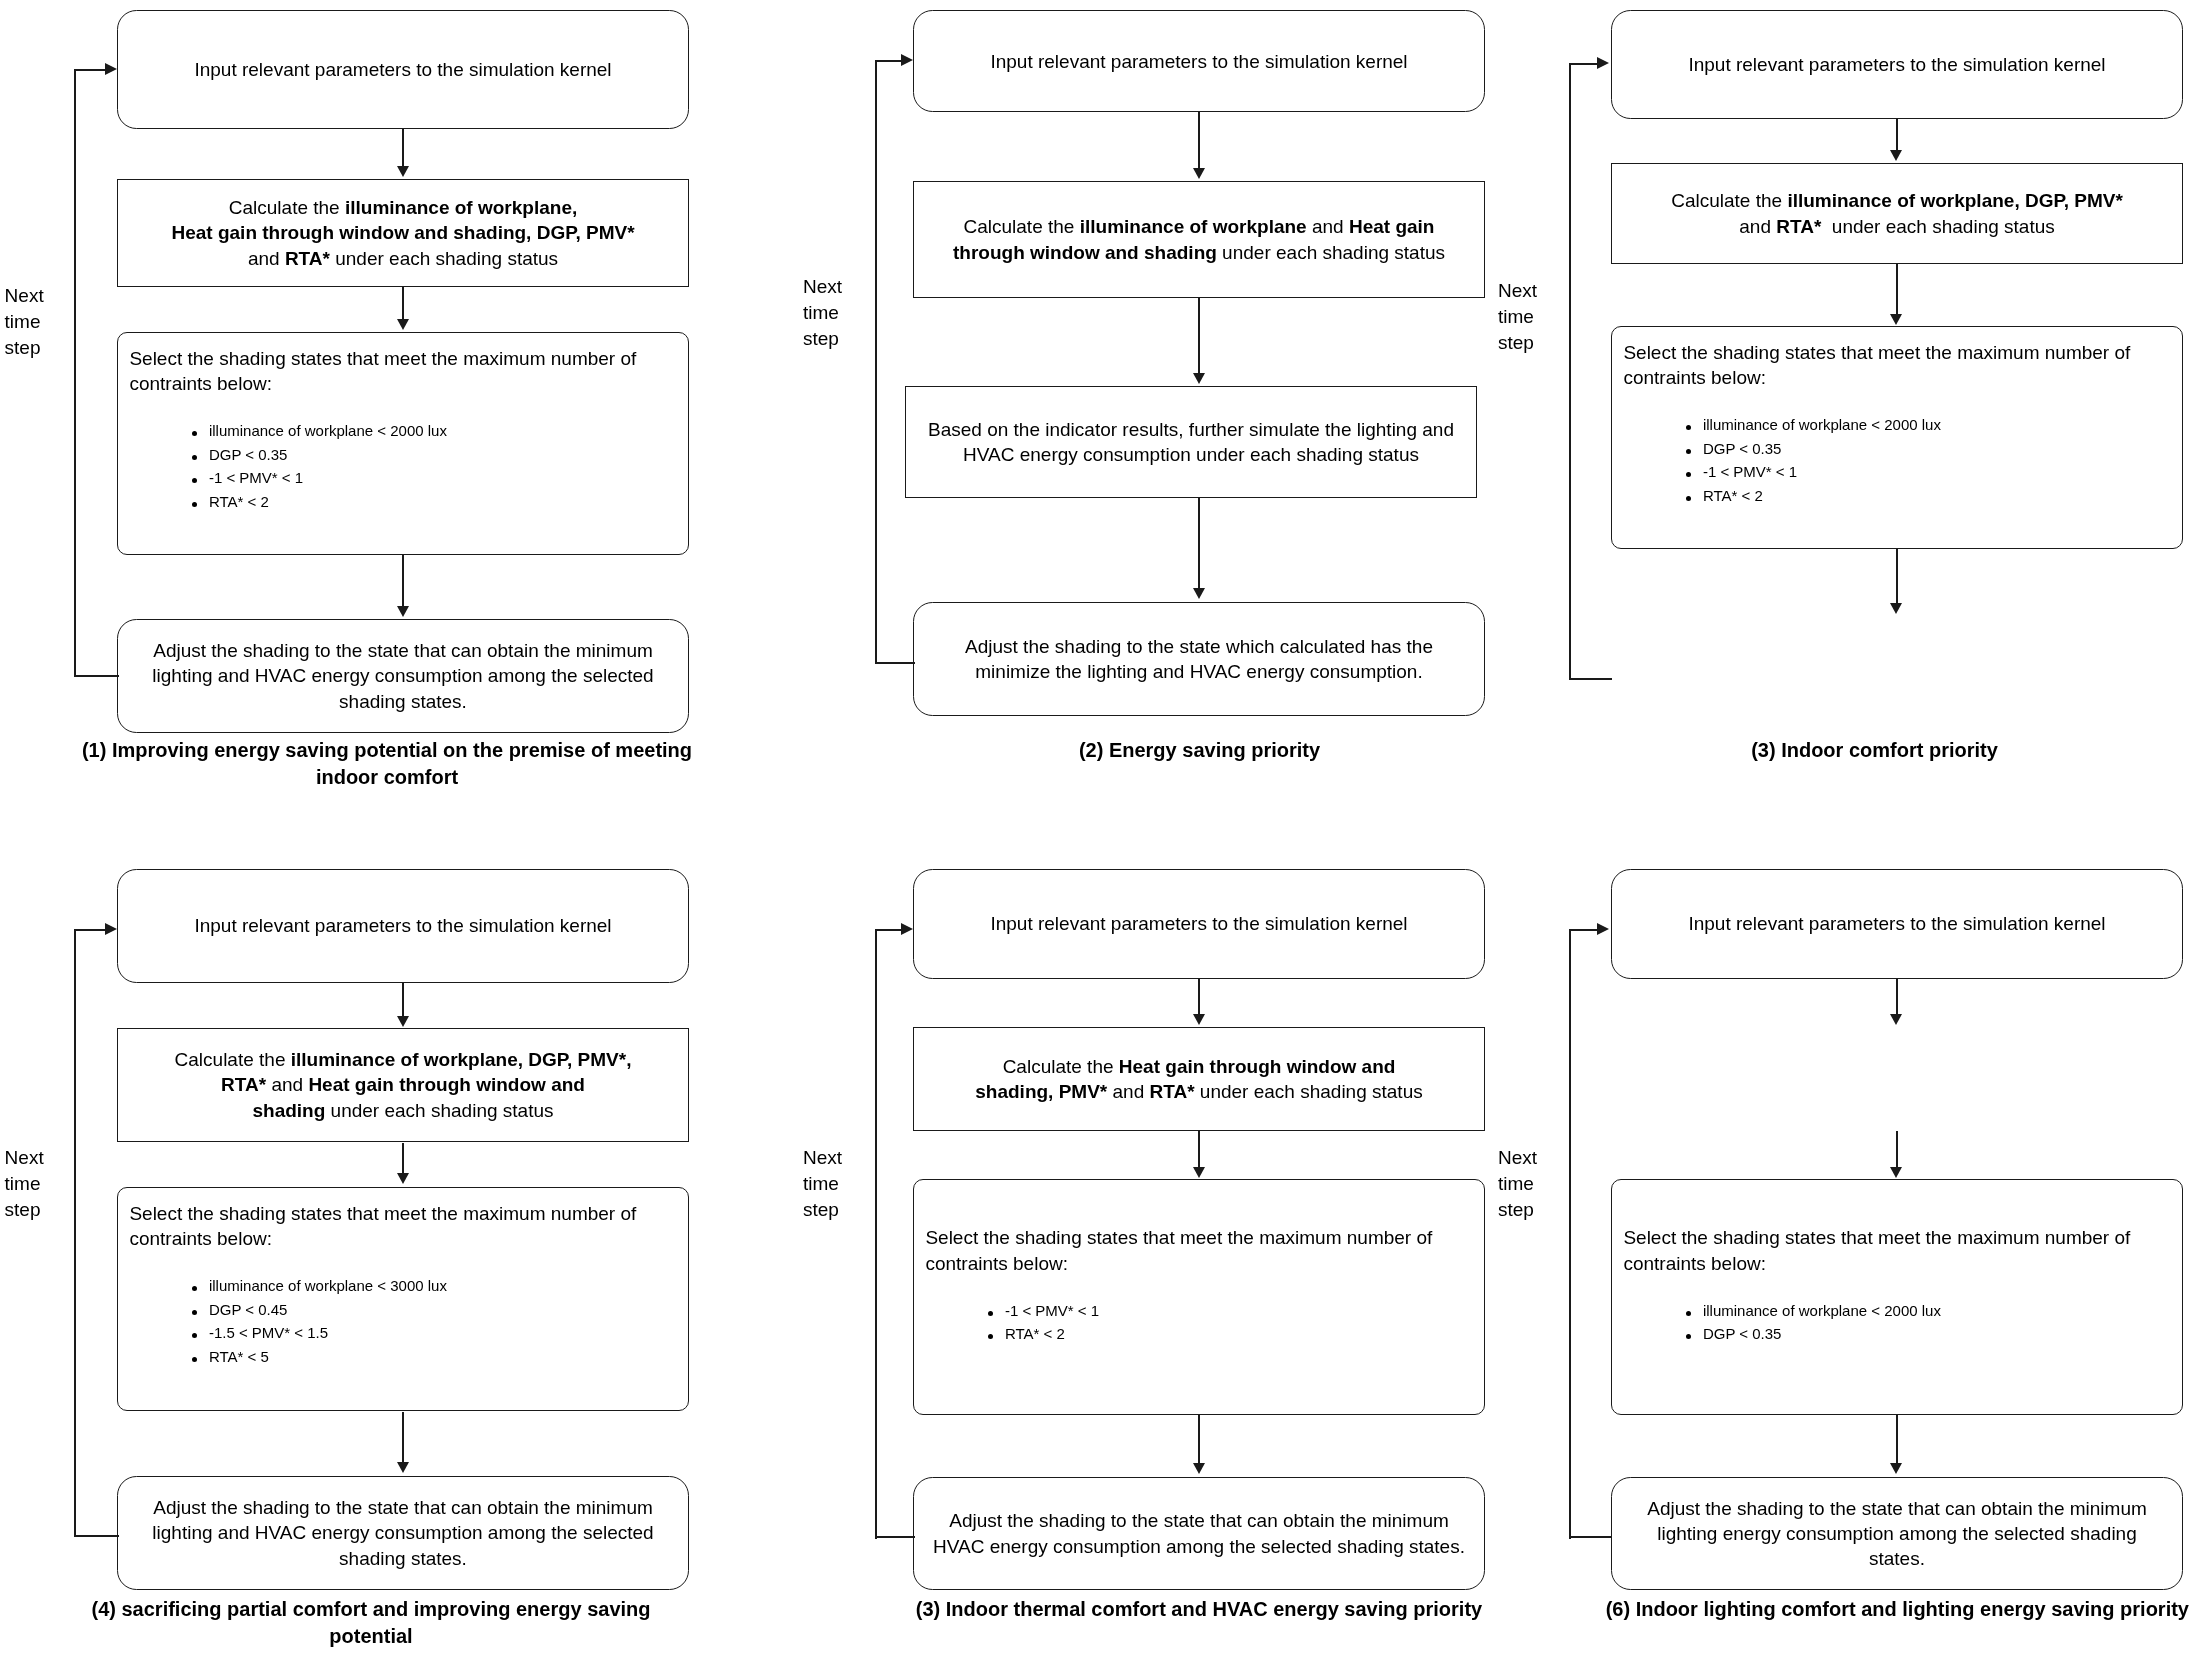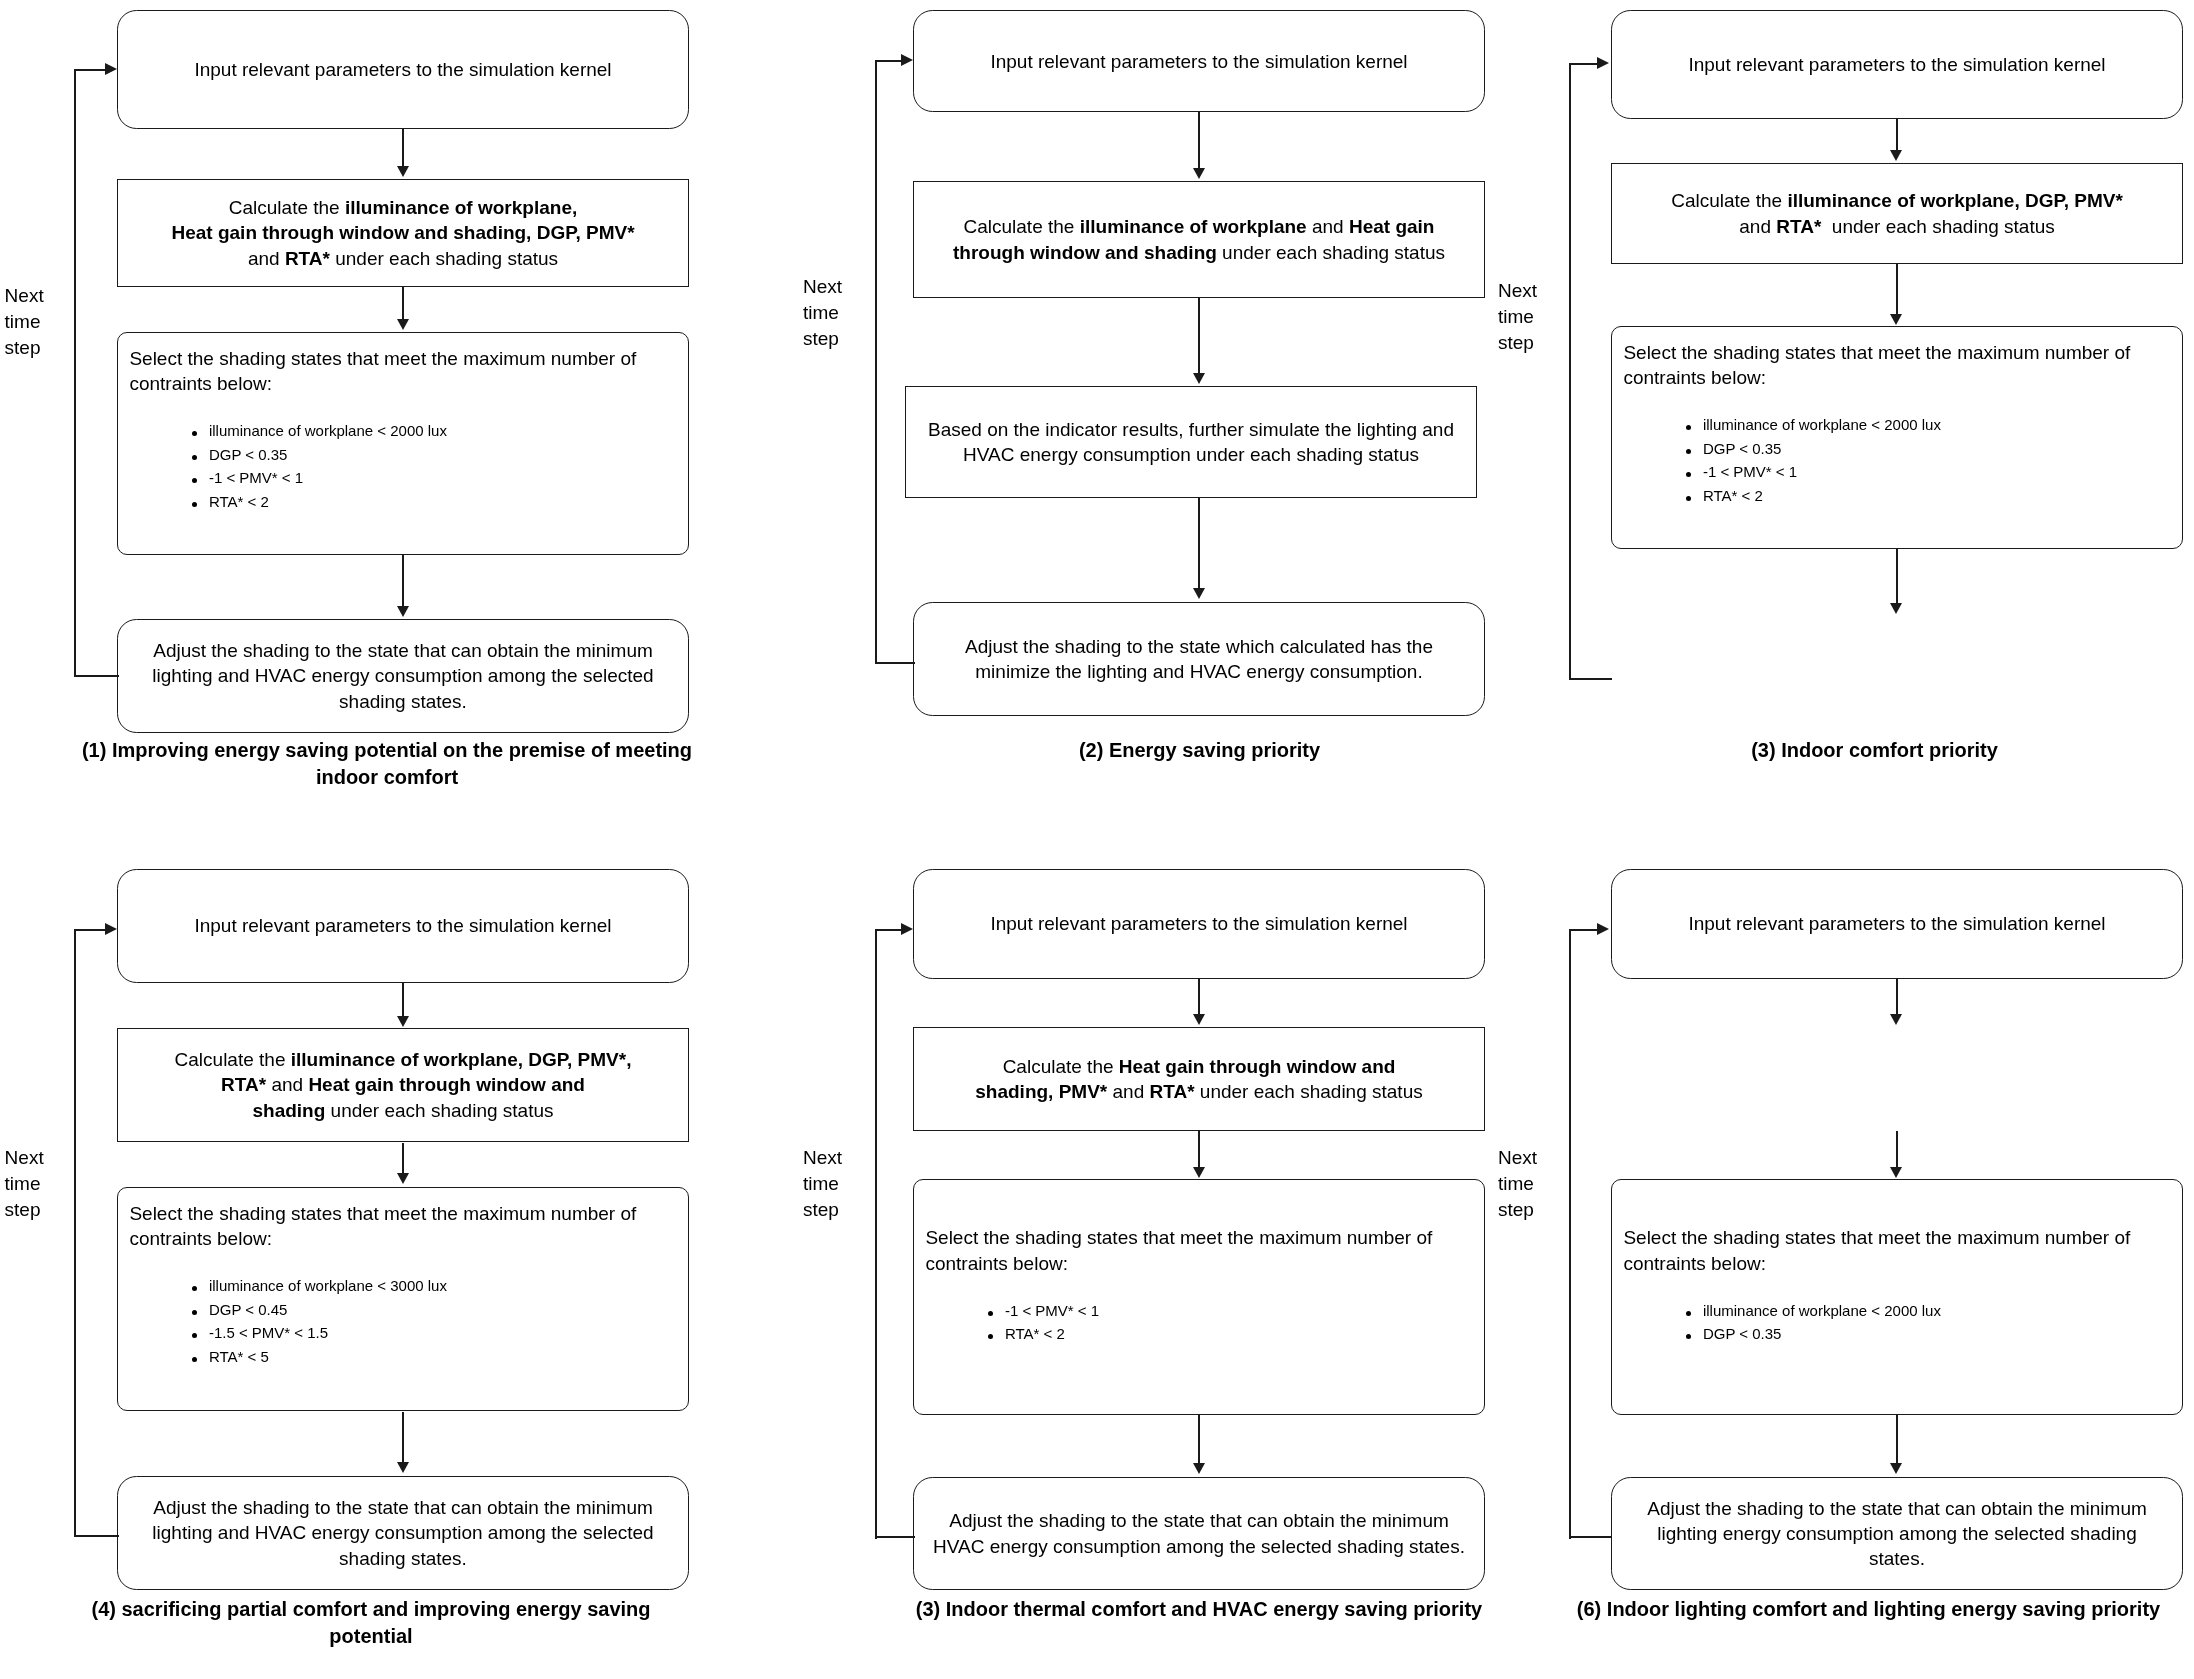--- a/index.html
+++ b/index.html
@@ -312,17 +312,17 @@
     </div>
 
     <div class="hline" style="left:121px;top:683px;width:43px;height:1.7px;"></div>
     <div class="vline" style="left:121px;top:76px;width:1.7px;height:610px;"></div>
     <div class="hline" style="left:121px;top:76px;width:29px;height:1.7px;"></div>
     <div class="arrow-right" style="left:149px;top:70px;"></div>
     <div class="loop-label" style="left:50px;top:292px;width:69px;">Next
 time
 step</div>
 
-    <div class="caption" style="left:100px;top:743px;width:641px;">(6) Indoor lighting comfort and lighting energy saving priority</div>
+    <div class="caption" style="left:100px;top:743px;width:641px;text-align:right;">(6) Indoor lighting comfort and lighting energy saving priority</div>
   </div>
 
 </div>
 
 
 </body></html>

